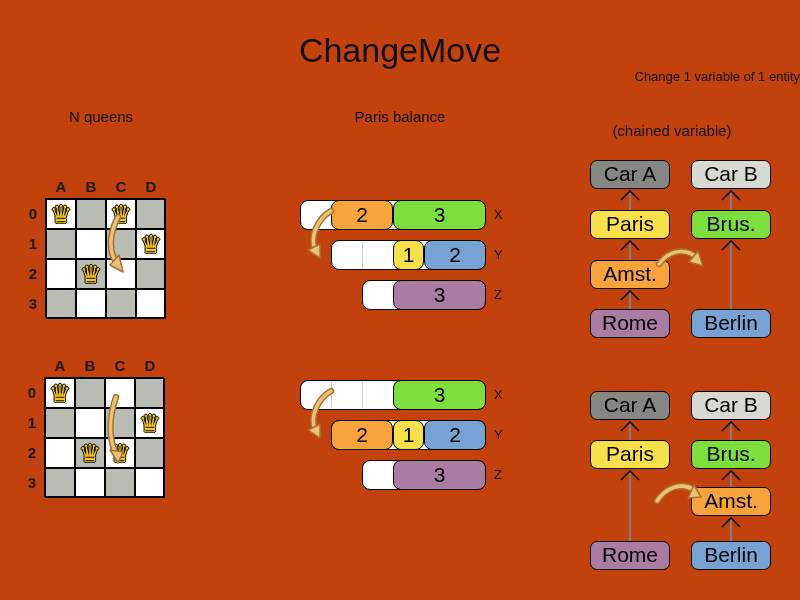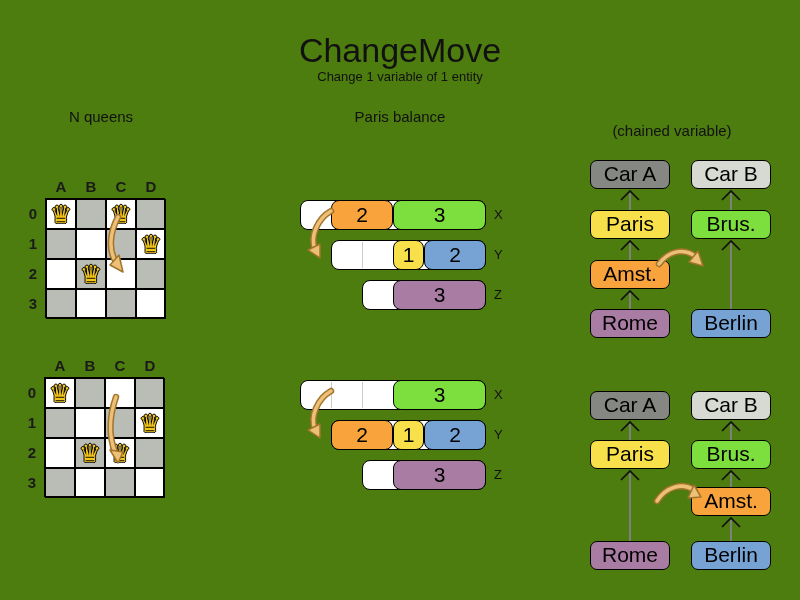--- a/index.html
+++ b/index.html
@@ -1,22 +1,22 @@
 <!DOCTYPE html>
 <html><head>
 <meta charset="utf-8">
 <style>
   html,body{margin:0;padding:0;background:#fff;}
   .canvas{
-    position:relative;width:800px;height:600px;background:#4d7c0f;overflow:hidden;
+    position:relative;width:800px;height:600px;background:#c2410c;overflow:hidden;
     font-family:"Liberation Sans","DejaVu Sans",sans-serif;color:#111;
   }
   .title{position:absolute;left:0;top:31px;width:800px;text-align:center;
     font-size:34px;font-weight:400;letter-spacing:0;}
-  .subtitle{position:absolute;left:0;top:69px;width:800px;text-align:center;font-size:13px;}
+  .subtitle{position:absolute;left:0;top:69px;width:800px;text-align:right;font-size:13px;}
   .section-heading{position:absolute;width:200px;text-align:center;font-size:15px;}
   #overlay{position:absolute;left:0;top:0;z-index:10;pointer-events:none;}
   .abs{position:absolute;box-sizing:border-box;}
 </style>
 </head>
 <body>
 
 <div class="canvas" id="canvas">
 
   <div class="title">ChangeMove</div>

